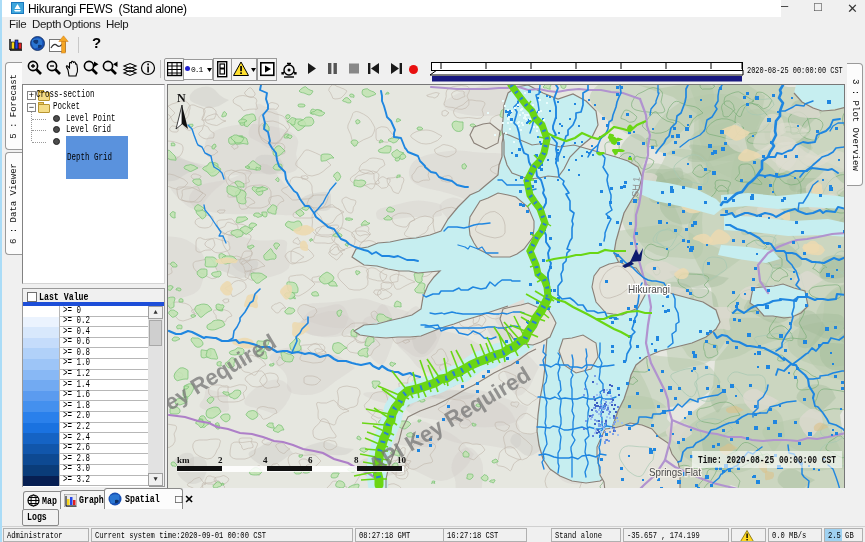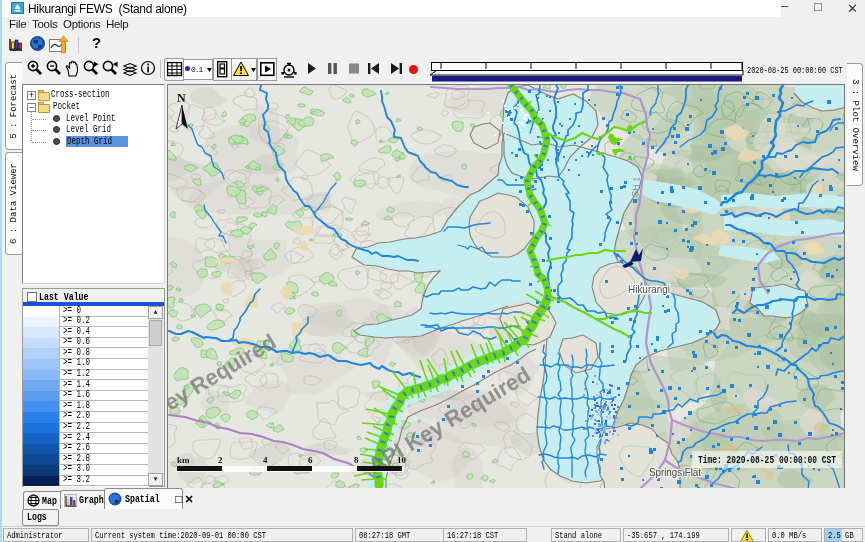--- a/index.html
+++ b/index.html
@@ -64,21 +64,21 @@
  <div class="txt">Hikurangi FEWS&nbsp;&nbsp;(Stand alone)</div>
  <div id="wbtn">
       <span style="left:779px;top:-2px">–</span>
       <span style="left:812px;font-size:13px;top:-1px">□</span>
       <span style="left:845px;top:1px">✕</span>
     </div>
 </div>
 
 <div class="abs" id="menu">
  <span style="left:7px">File</span>
-    <span style="left:30px">Tools</span>
+    <span style="left:30px">Depth</span>
     <span style="left:61px">Options</span>
     <span style="left:104px">Help</span>
 </div>
 
 <div class="abs" id="tb1">
  <svg class="ico" style="left:7px;top:4px" width="14" height="14">
       <path d="M1,13 L1,2 M1,13 L13,13" stroke="#000" stroke-width="1.4" fill="none"></path>
       <rect x="2.5" y="5" width="3" height="7" fill="#f7d417" stroke="#000" stroke-width="0.6"></rect>
       <rect x="6" y="3" width="3" height="9" fill="#2746e8" stroke="#000" stroke-width="0.6"></rect>
       <rect x="9.5" y="6" width="3" height="6" fill="#e02020" stroke="#000" stroke-width="0.6"></rect>
@@ -219,21 +219,21 @@
     <span>3 : Plot Overview</span>
   </div>
 
 <div class="abs" id="tree">
  <div class="trow" style="top:5px">
       <div class="expbox" style="left:4px;top:1px">+</div>
       <div class="folder" style="left:15px;top:0px">
         <i></i>
         <b></b>
       </div>
-      <div class="ttx" style="left:28px"><span class="cx">Cross-section</span></div>
+      <div class="ttx" style="left:13px"><span class="cx">Cross-section</span></div>
     </div>
  <div class="trow" style="top:16.5px">
       <div class="expbox" style="left:4px;top:1px">−</div>
       <div class="folder" style="left:15px;top:0px">
         <i></i>
         <b></b>
       </div>
       <div class="ttx" style="left:30px"><span class="cx">Pocket</span></div>
     </div>
  <div style="position:absolute;left:8px;top:27px;width:1px;height:29px;border-left:1px dotted #9a9a9a"></div>
@@ -243,21 +243,21 @@
       <div class="ttx" style="left:43px"><span class="cx">Level Point</span></div>
     </div>
  <div class="trow" style="top:40px">
       <div style="position:absolute;left:9px;top:5px;width:14px;border-top:1px dotted #9a9a9a"></div>
       <div class="bullet" style="left:30px;top:1px"></div>
       <div class="ttx" style="left:43px"><span class="cx">Level Grid</span></div>
     </div>
  <div class="trow" style="top:51.5px">
       <div style="position:absolute;left:9px;top:5px;width:14px;border-top:1px dotted #9a9a9a"></div>
       <div class="bullet" style="left:30px;top:1px"></div>
-      <div class="ttx" style="left:43px;background:#5a92dd;padding:0 1px"><span class="cx">Depth Grid</span></div>
+      <div class="ttx" style="left:43px;background:#5a92dd;padding:16px 1px"><span class="cx">Depth Grid</span></div>
     </div>
 </div>
 
 <div class="abs" id="legend">
  <div id="lhead">
       <div id="lcheck"></div>
       <div class="t"><span class="cx">Last Value</span></div>
     </div>
  <div id="lrows">
       <div class="lrow">

